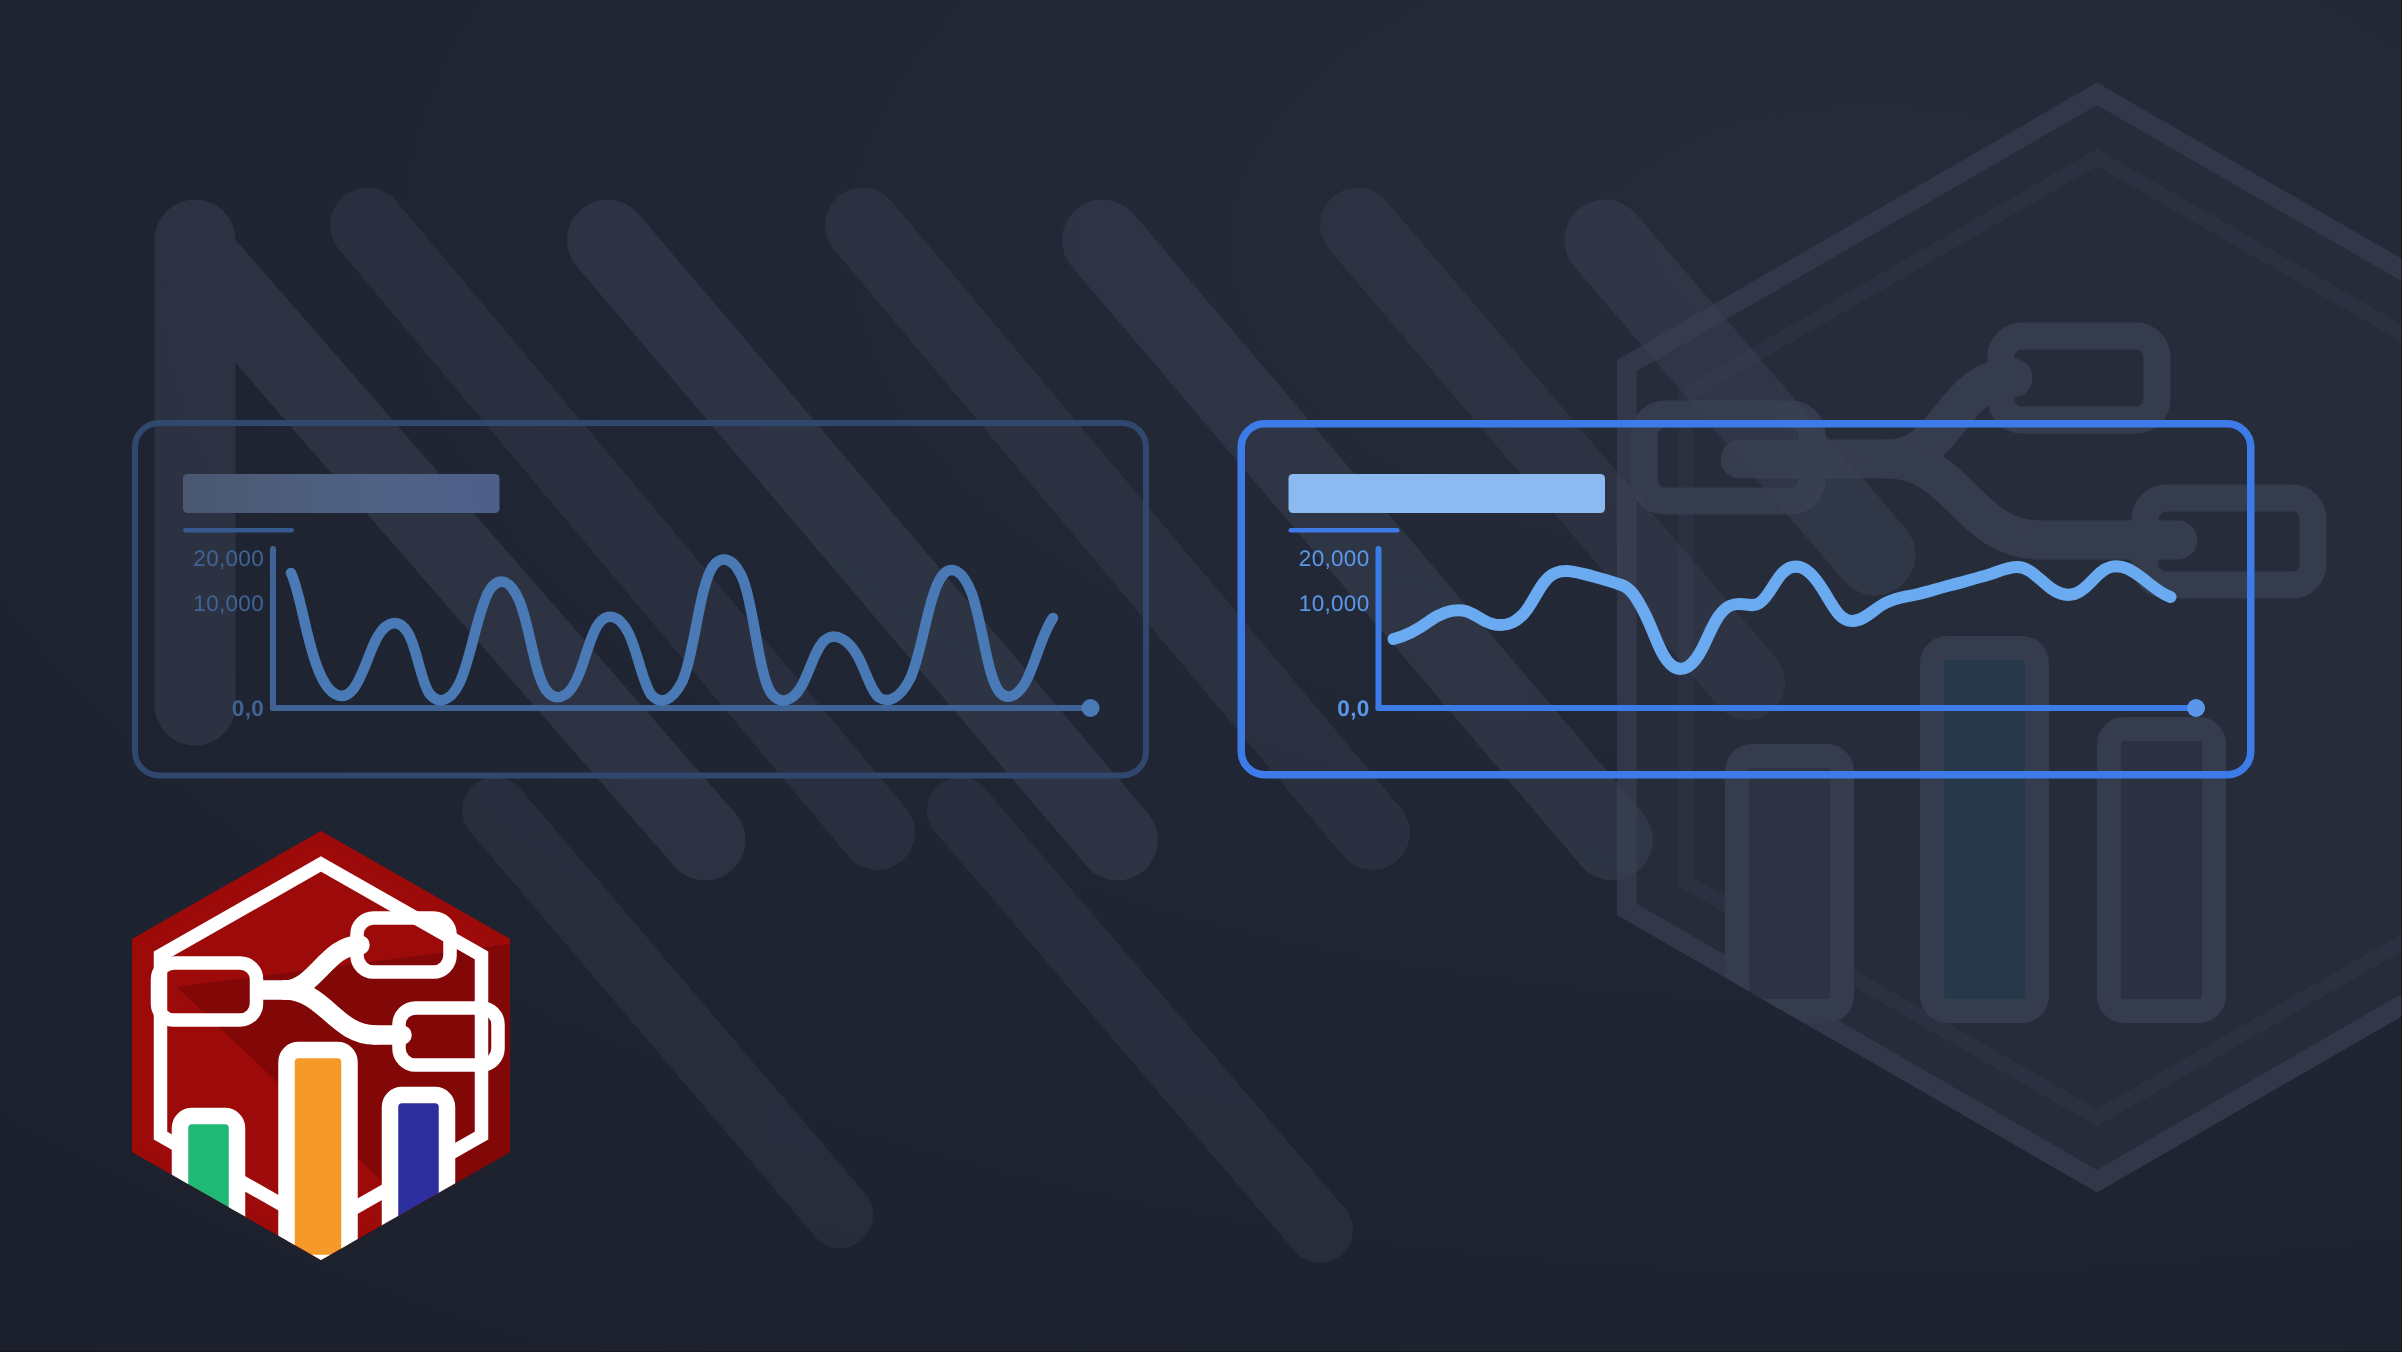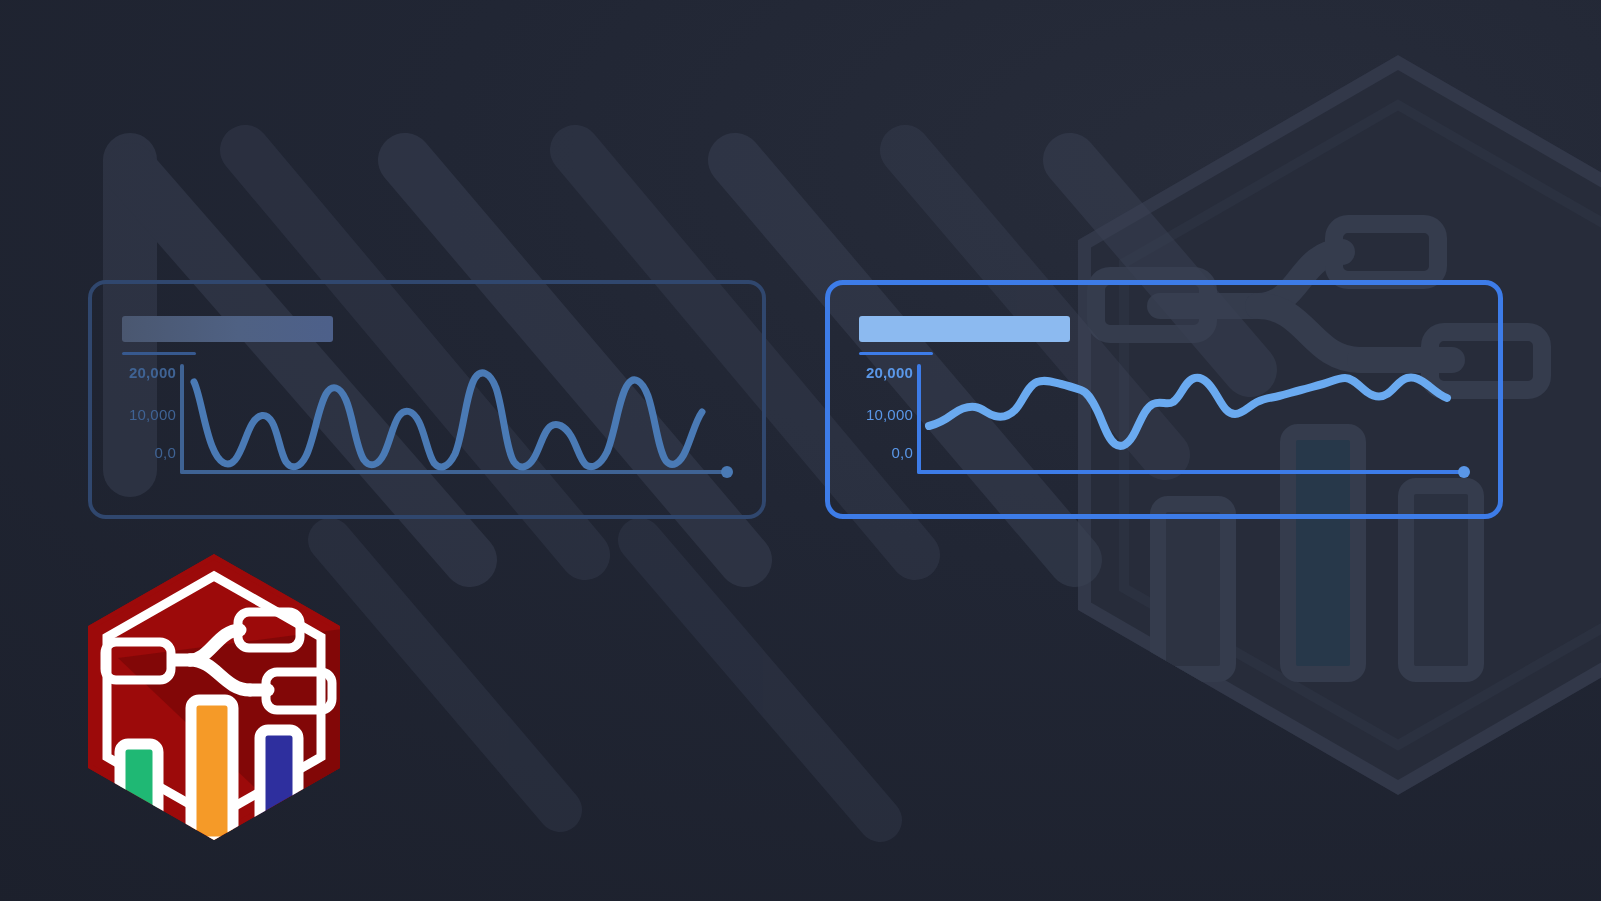--- a/index.html
+++ b/index.html
@@ -44,23 +44,23 @@
   }
   #panel-left .panel-subrule{background:#37598f;}
   #panel-right .panel-subrule{background:#3d7ce8;}
 
   .axis-labels{position:absolute;left:26px;top:84px;width:62px;height:122px;}
   .axis-label{
     position:absolute;right:0;font-size:15px;letter-spacing:.2px;white-space:nowrap;
   }
   #panel-left .axis-label{color:#3f6394;}
   #panel-right .axis-label{color:#5a97e8;}
-  .axis-label.t20{top:0;font-weight:bold;}
-  .axis-label.t10{top:42px;}
-  .axis-label.t0{top:80px;}
+  .axis-label.t20{top:0;}
+  .axis-label.t10{top:30px;}
+  .axis-label.t0{top:100px;font-weight:bold;}
 
   .plot{position:absolute;left:90px;top:84px;width:560px;height:118px;}
   .plot-svg{position:absolute;left:0;top:0;overflow:visible;}
 
   
   #logo-badge{position:absolute;left:78px;top:548px;width:272px;height:298px;}
 
   
   #headline{
     position:absolute;left:382px;top:604px;width:1120px;

